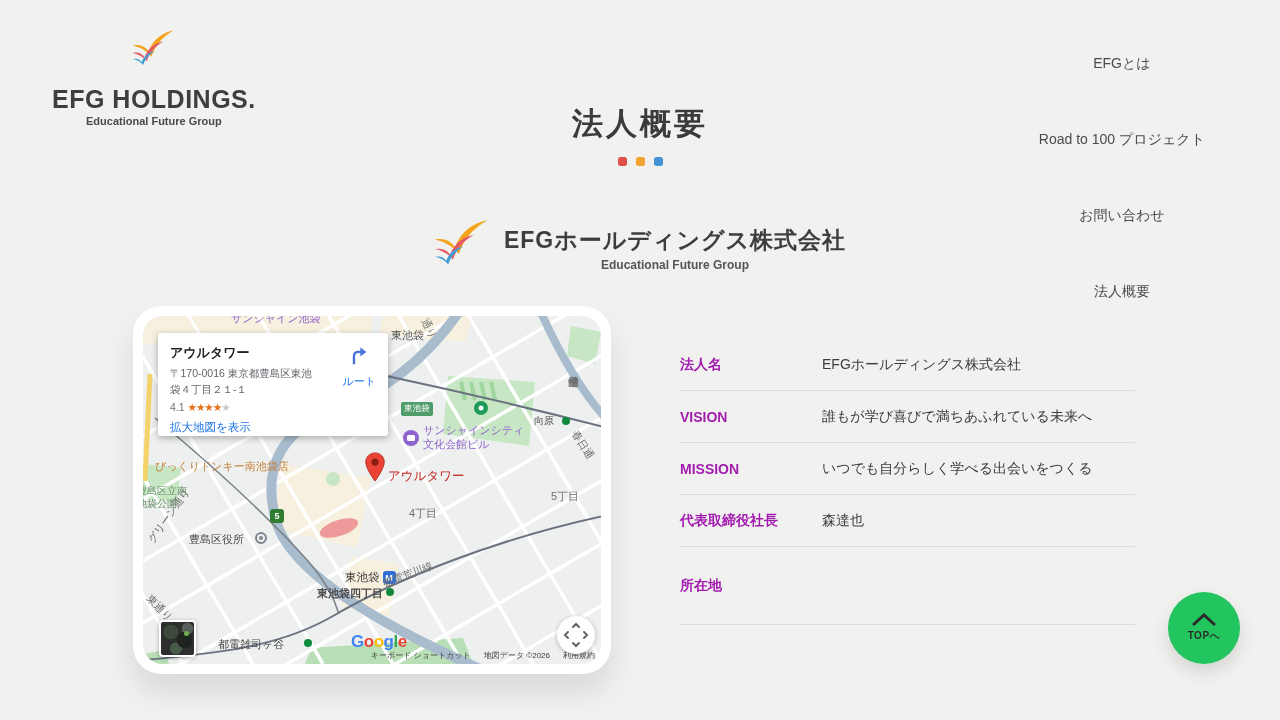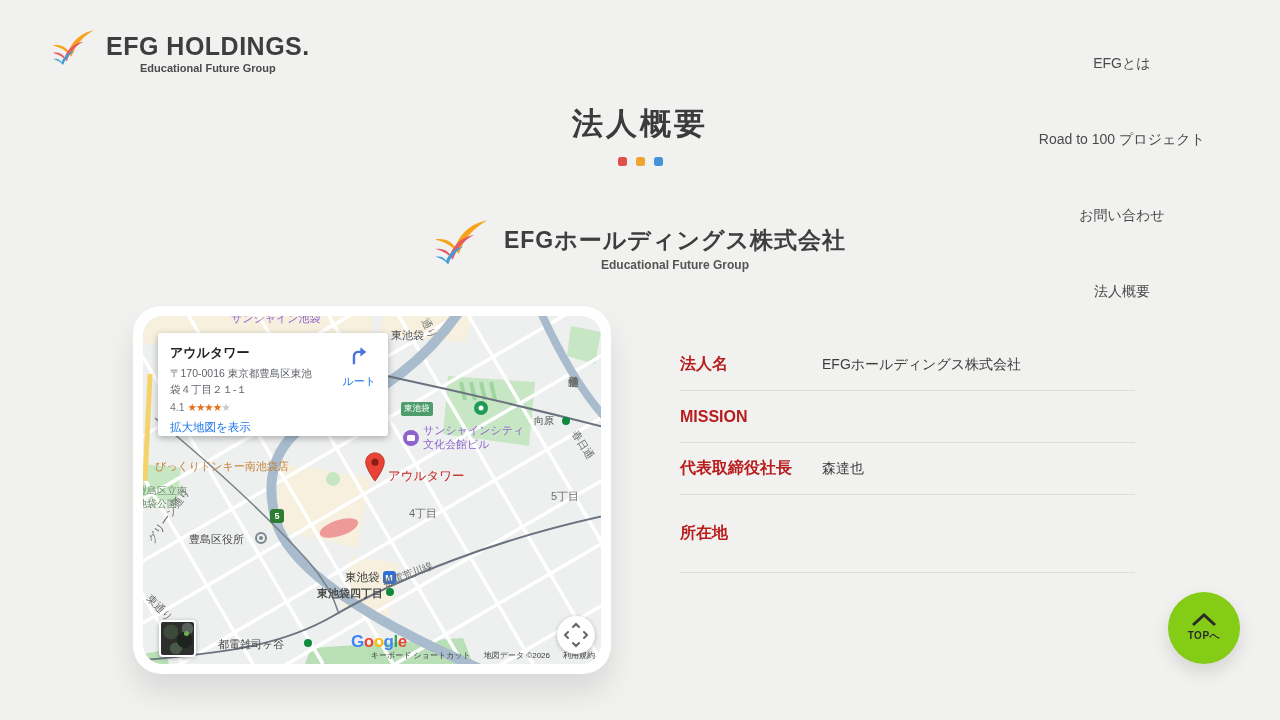--- a/index.html
+++ b/index.html
@@ -4,21 +4,21 @@
 <style>
   * { margin:0; padding:0; box-sizing:border-box; }
   html,body { width:1280px; height:720px; }
   body {
     font-family:"Liberation Sans","DejaVu Sans",sans-serif;
     background:#f1f1f0; position:relative; overflow:hidden; color:#3c3c3c;
   }
   .abs { position:absolute; }
 
   
-  .site-logo { left:52px; top:30px; display:flex; align-items:center; gap:10px; cursor:pointer; }
+  .site-logo { left:52px; top:30px; display:flex; align-items:center; gap:10px; cursor:pointer;flex-direction:column; }
   .site-logo .wordmark { display:flex; flex-direction:column; align-items:center; }
   .site-logo .title { font-size:25px; font-weight:bold; color:#3e3e3e; letter-spacing:.5px; }
   .site-logo .subtitle { font-size:11px; font-weight:bold; color:#4a4a4a; margin-top:1px; }
   .main-nav { right:75px; top:55px; display:flex; gap:58px; align-items:center;flex-direction:column; }
   .main-nav a { font-size:14px; color:#4b4b4b; text-decoration:none; white-space:nowrap; cursor:pointer; }
 
   
   .page-title { top:103px; left:0; width:100%; text-align:center;
     font-size:31px; font-weight:bold; color:#3b3b3b; letter-spacing:3px; }
   .title-dots { top:157px; left:0; width:100%; display:flex; justify-content:center; gap:9px; }
@@ -84,26 +84,26 @@
     border-radius:50%; background:#6fae4e; }
   .google-logo { position:absolute; left:208px; top:316px; font-size:17px; font-weight:bold; letter-spacing:-.5px; cursor:pointer; }
   .map-footer { position:absolute; right:6px; bottom:3px; font-size:8px; color:#3c3c3c; display:flex; gap:13px; }
   .pan-ctrl { position:absolute; left:414px; top:300px; width:38px; height:38px; background:#fff;
     border-radius:50%; box-shadow:0 1px 4px rgba(0,0,0,.25); cursor:pointer;
     display:flex; align-items:center; justify-content:center; }
 
   
   .details-table { left:680px; top:339px; width:455px; }
   .drow { display:flex; align-items:center; min-height:52px; border-bottom:1px solid #dcdcdc; }
-  .drow .lbl { width:142px; font-size:16px; font-weight:bold; color:#b91c1c; flex-shrink:0; }
+  .drow .lbl { width:142px; font-size:14px; font-weight:bold; color:#a21caf; flex-shrink:0; }
   .drow .val { font-size:14px; color:#3d3d3d; white-space:pre-line; line-height:1.75; }
   .drow.tall { min-height:78px; align-items:center; }
 
   
-  .top-btn { left:1168px; top:592px; width:72px; height:72px; border-radius:50%; background:#84cc16;
+  .top-btn { left:1168px; top:592px; width:72px; height:72px; border-radius:50%; background:#22c55e;
     box-shadow:0 8px 18px rgba(0,0,0,.12); display:flex; flex-direction:column;
     align-items:center; justify-content:center; cursor:pointer; }
   .top-btn .tl { font-size:10px; font-weight:bold; color:#2b2b2b; margin-top:2px; letter-spacing:.5px; }
 </style>
 </head>
 <body>
 
 <svg width="0" height="0" style="position:absolute">
   <symbol id="efg-swoosh" viewBox="0 0 104 96">
     <path fill="#f6a41d" d="M2,36 C18,33 31,38 39,50 C51,19 74,5 99,0 C75,14 56,32 46,63 C36,49 19,40 2,36 Z"></path>
@@ -292,21 +292,26 @@
     </div>
   </div>
 </div>
 
 <div class="abs details-table">
   <div class="drow">
     <div class="lbl">法人名</div>
     <div class="val">EFGホールディングス株式会社</div>
   </div>
   <div class="drow">
+    <div class="lbl">VISION</div>
+    <div class="val">誰もが学び喜びで満ちあふれている未来へ</div>
+  </div>
+  <div class="drow">
     <div class="lbl">MISSION</div>
+    <div class="val">いつでも自分らしく学べる出会いをつくる</div>
   </div>
   <div class="drow">
     <div class="lbl">代表取締役社長</div>
     <div class="val">森達也</div>
   </div>
   <div class="drow tall">
     <div class="lbl">所在地</div>
   </div>
 </div>
 

